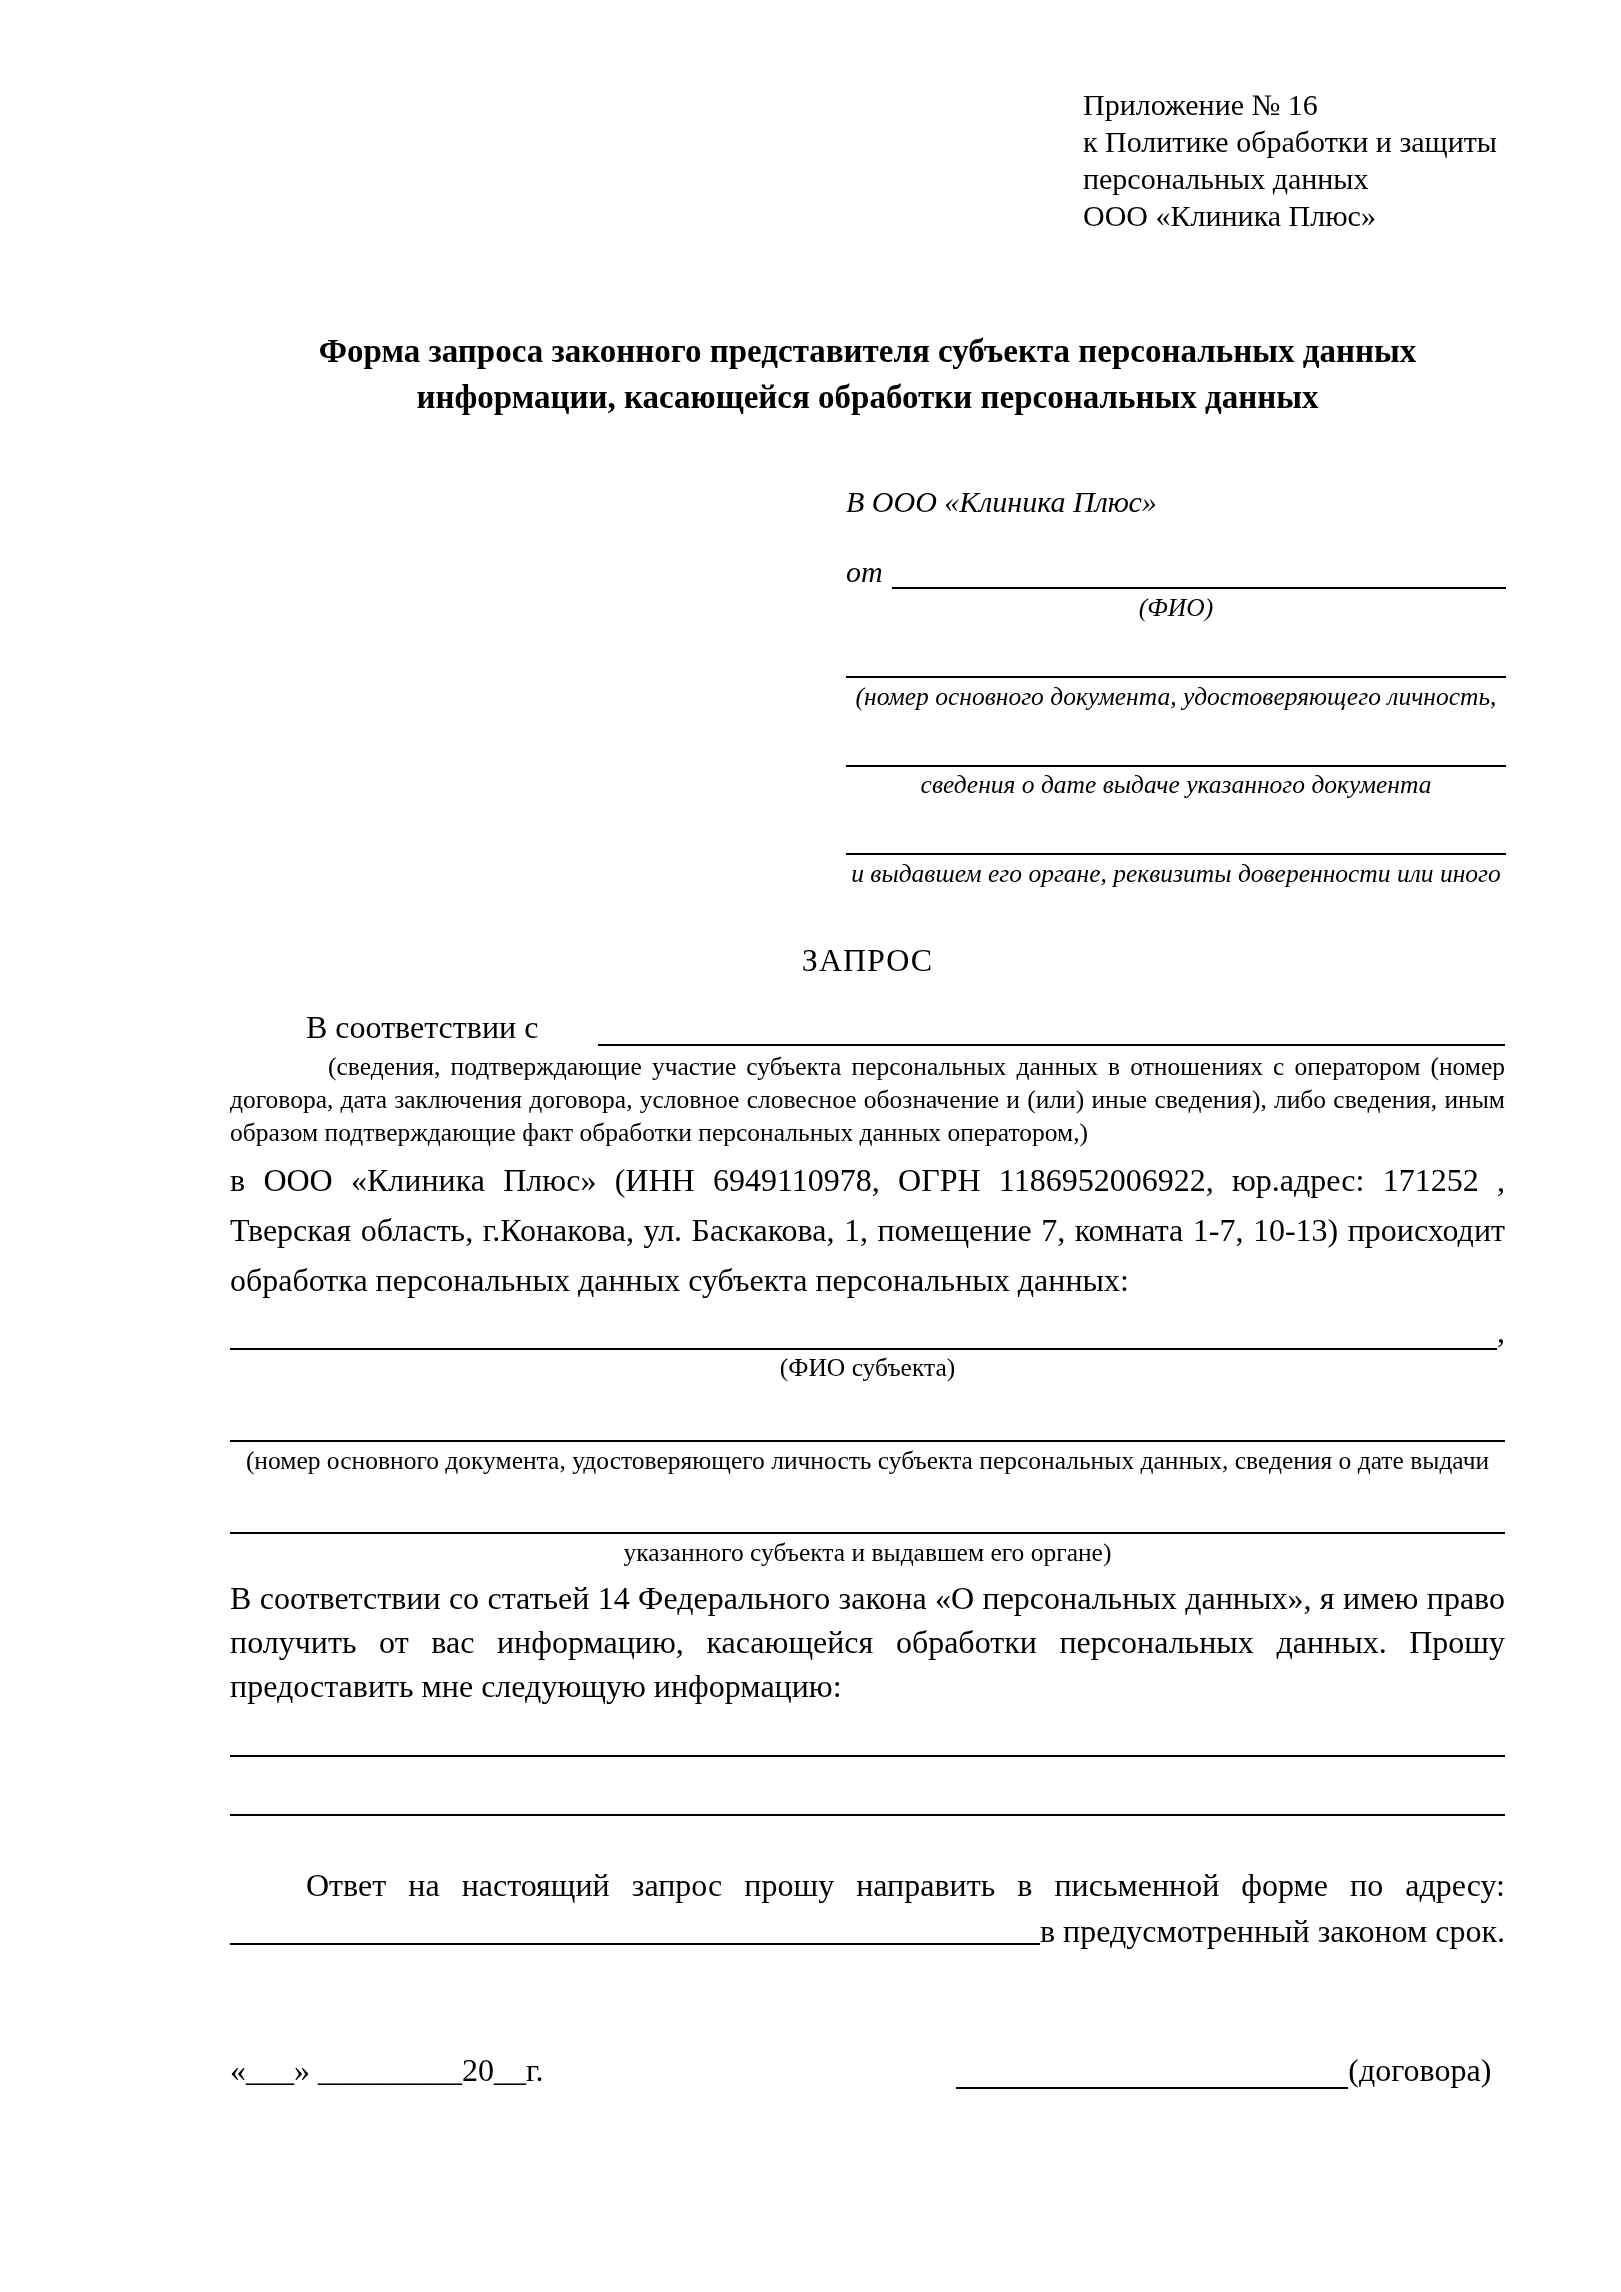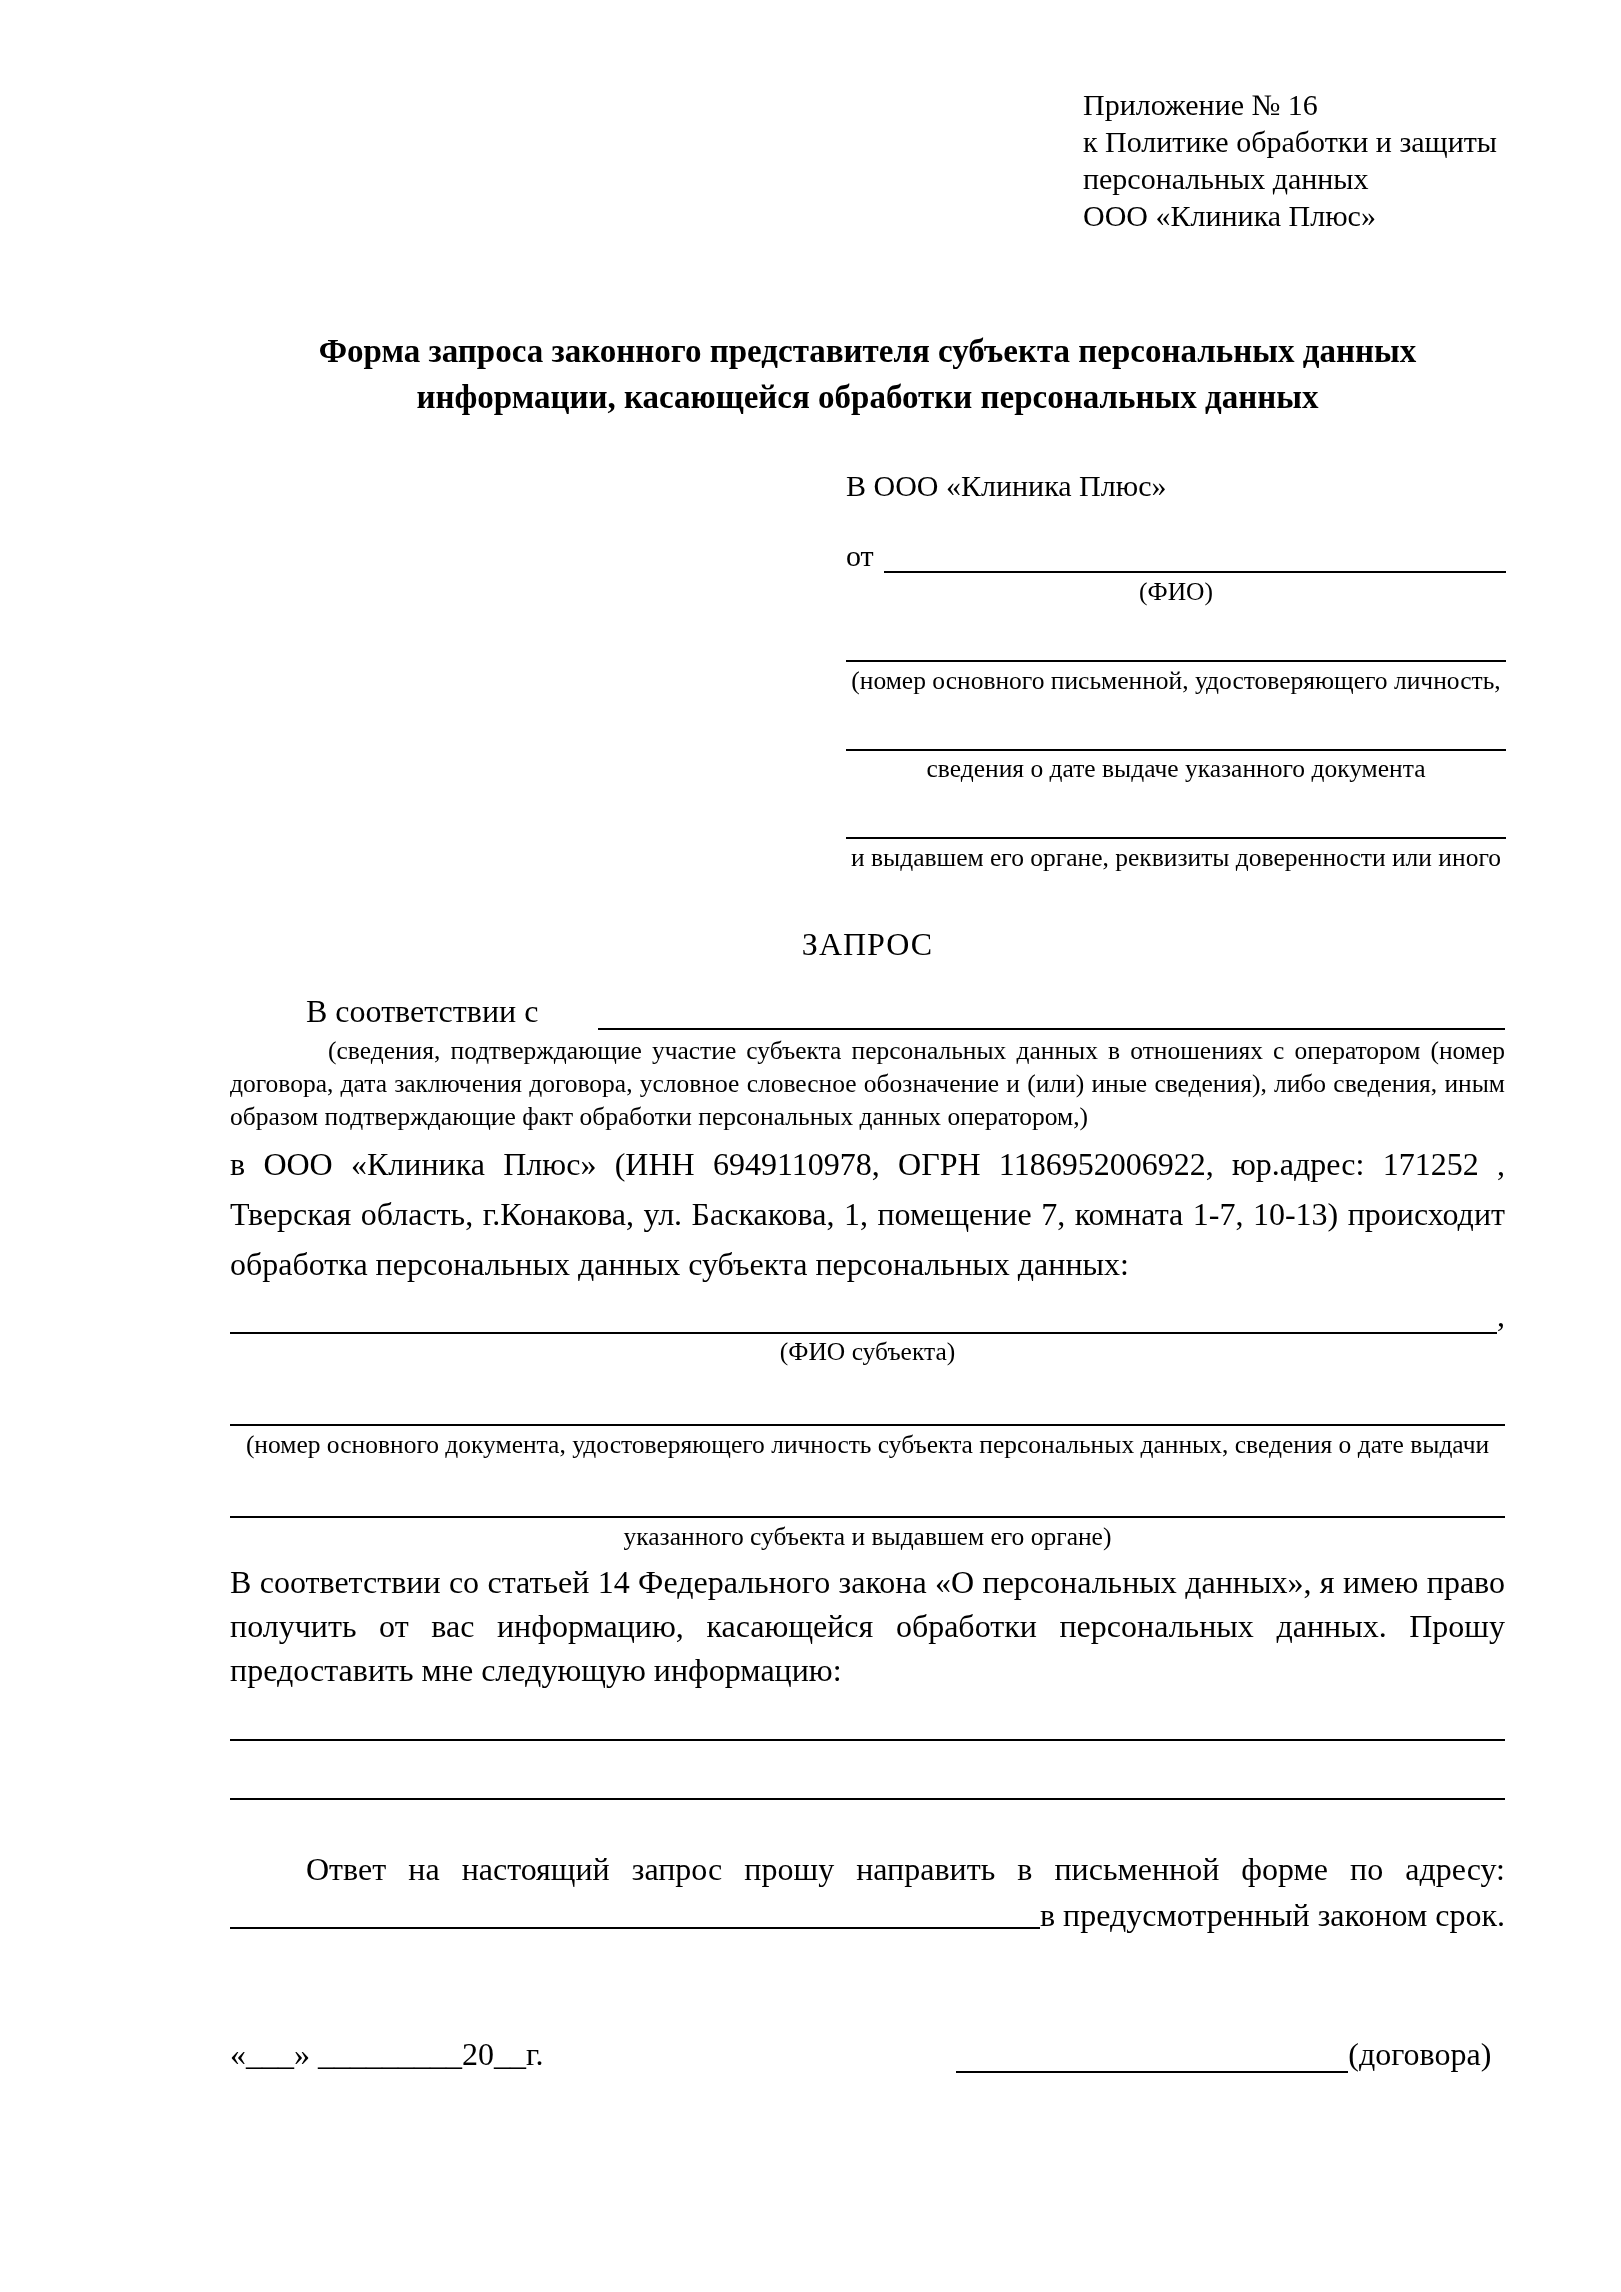--- a/index.html
+++ b/index.html
@@ -21,21 +21,21 @@
   .appendix { margin-left:853px; font-size:30px; line-height:37px; }
 
   
   .title {
     margin:94px 0 0 0;
     font-size:33px; line-height:46px;
     font-weight:bold; text-align:center;
   }
 
   
-  .addressee { margin-top:49px; margin-left:616px; width:660px; font-size:30px; }
+  .addressee { margin-top:65px; margin-left:616px; width:660px; font-size:30px;font-style:italic; }
   .from-row { display:flex; align-items:flex-end; margin-top:31px; }
   .from-row .blank { flex:1; margin-left:9.8px; height:37px; }
   .caption { font-size:25.5px; line-height:30px; text-align:center; margin-top:3.9px; }
   .addr-field { margin-top:25.5px; }
   .addr-field .rule { height:27.4px; }
 
   
   .zapros-heading { margin-top:53px; font-size:32px; text-align:center; letter-spacing:1px; }
   .accordance-row { display:flex; align-items:flex-end; margin-top:25.5px; font-size:32px;gap:48px; }
   .accordance-row .prefix { padding-left:76px; white-space:nowrap; }
@@ -86,21 +86,21 @@
     <div class="addr-to">В ООО «Клиника Плюс»</div>
 
     <div class="from-row">
       <span>от</span>
       <span class="blank"></span>
     </div>
     <div class="caption">(ФИО)</div>
 
     <div class="addr-field">
       <div class="rule"></div>
-      <div class="caption">(номер основного письменной, удостоверяющего личность,</div>
+      <div class="caption">(номер основного документа, удостоверяющего личность,</div>
     </div>
     <div class="addr-field">
       <div class="rule"></div>
       <div class="caption">сведения о дате выдаче указанного документа</div>
     </div>
     <div class="addr-field">
       <div class="rule"></div>
       <div class="caption">и выдавшем его органе, реквизиты доверенности или иного</div>
     </div>
   </div>

